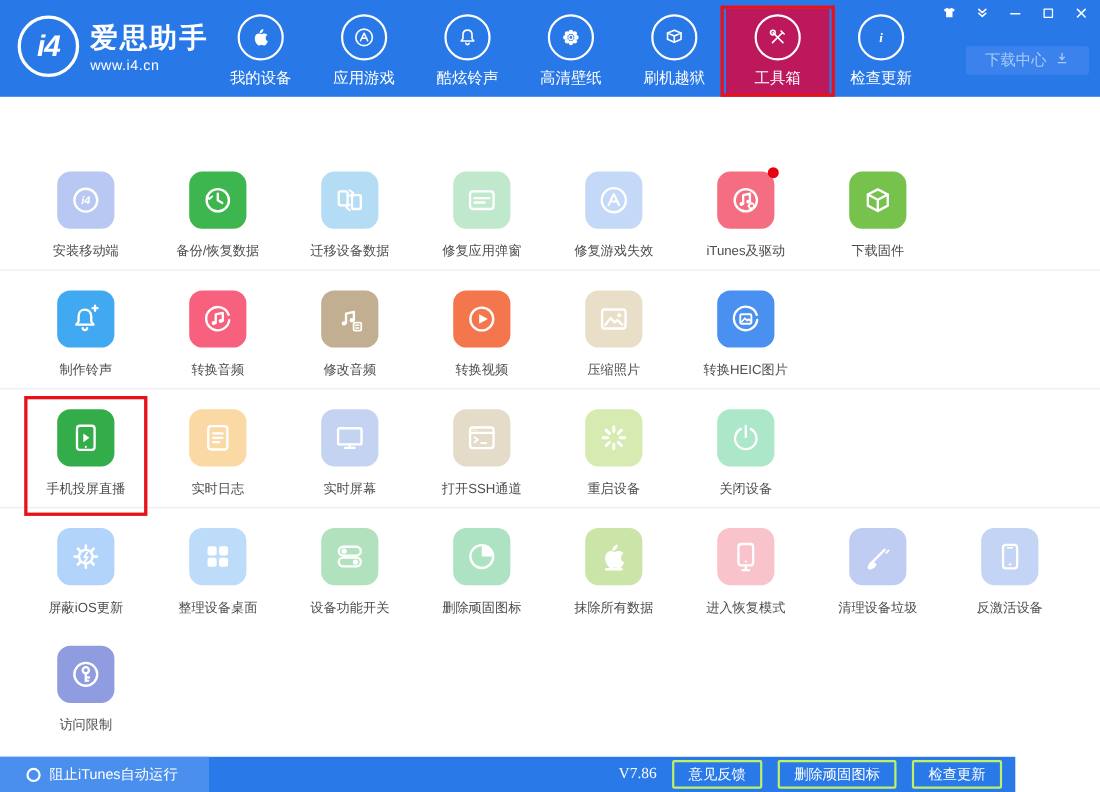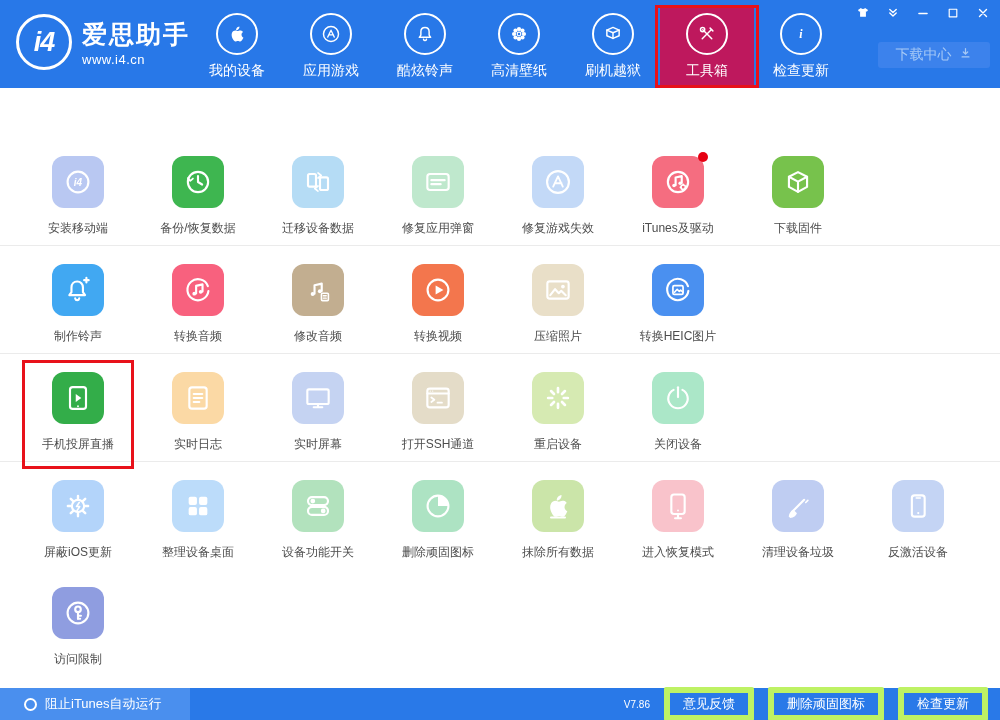--- a/index.html
+++ b/index.html
@@ -38,29 +38,29 @@
   .tile { position:relative; display:inline-flex; width:120px; flex-direction:column;
     align-items:center; vertical-align:top; cursor:pointer; }
   .tile-icon { position:relative; width:52px; height:52px; border-radius:12px;
     display:flex; align-items:center; justify-content:center; }
   .tile-label { font-size:12px; color:#4d4d4d; margin-top:13px; line-height:15px; }
   .tile .hl { inset:-12px 4px -17px 4px; }
   .badge-dot { position:absolute; top:-4px; right:-4px; width:10px; height:10px;
     background:#e60012; border-radius:50%; }
 
   
-  .footer { position:absolute; bottom:0; left:0; width:1000px; height:32px;
+  .footer { position:absolute; bottom:0; left:0; width:923px; height:32px;
     background:var(--footer-bg,#2979e8); display:flex; align-items:center; color:#fff; }
   .footer-left { width:190px; height:32px; background:#4a8fee; display:flex; align-items:center;
     padding-left:24px; gap:8px; cursor:pointer; }
   .footer-left .ring { width:13px; height:13px; border:2px solid #fff; border-radius:50%; }
   .footer-left .txt { font-size:13px; }
   .footer-right { margin-left:auto; display:flex; align-items:center; gap:14px; padding-right:12px; }
-  .version { font-size:10px; }
-  .footer-btn { border:6px solid #bef264; border-radius:2px; padding:3px 13px; font-size:13px;
+  .version { font-size:14px;font-family:Liberation Serif, serif; }
+  .footer-btn { border:2px solid #bef264; border-radius:2px; padding:3px 13px; font-size:13px;
     background:transparent; color:#fff; cursor:pointer; line-height:16px; }
 </style>
 </head>
 <body>
 
 <div class="window">
 
   <div class="header">
     <div class="logo">
       <div class="logo-badge">i4</div>

